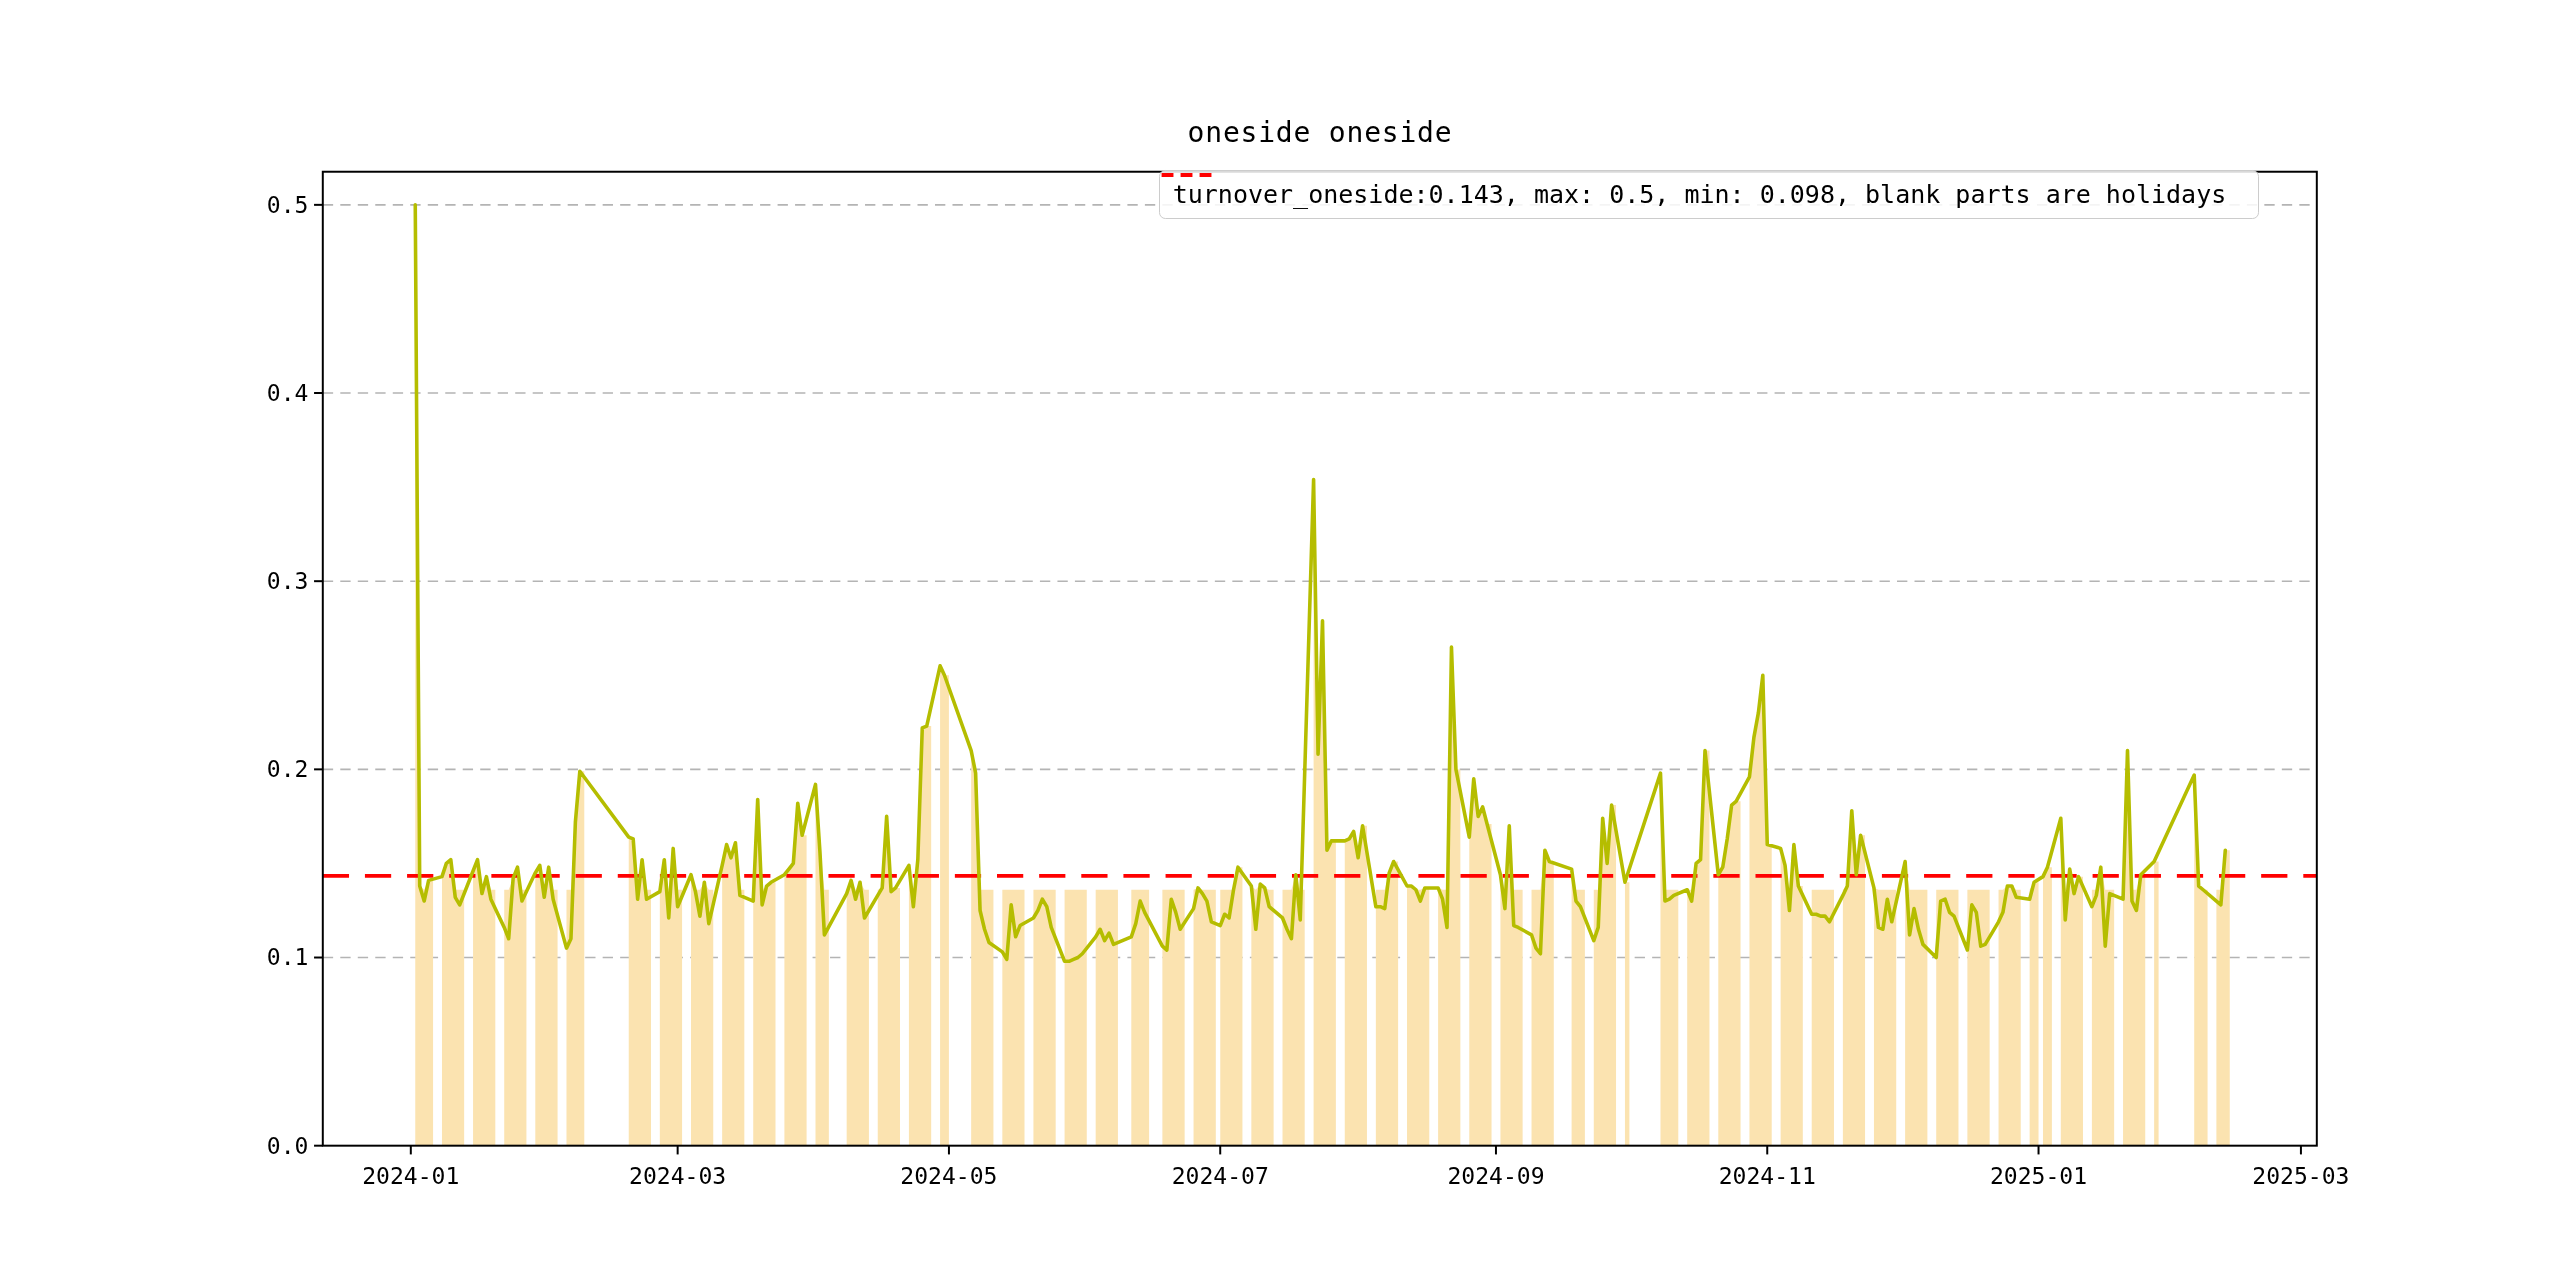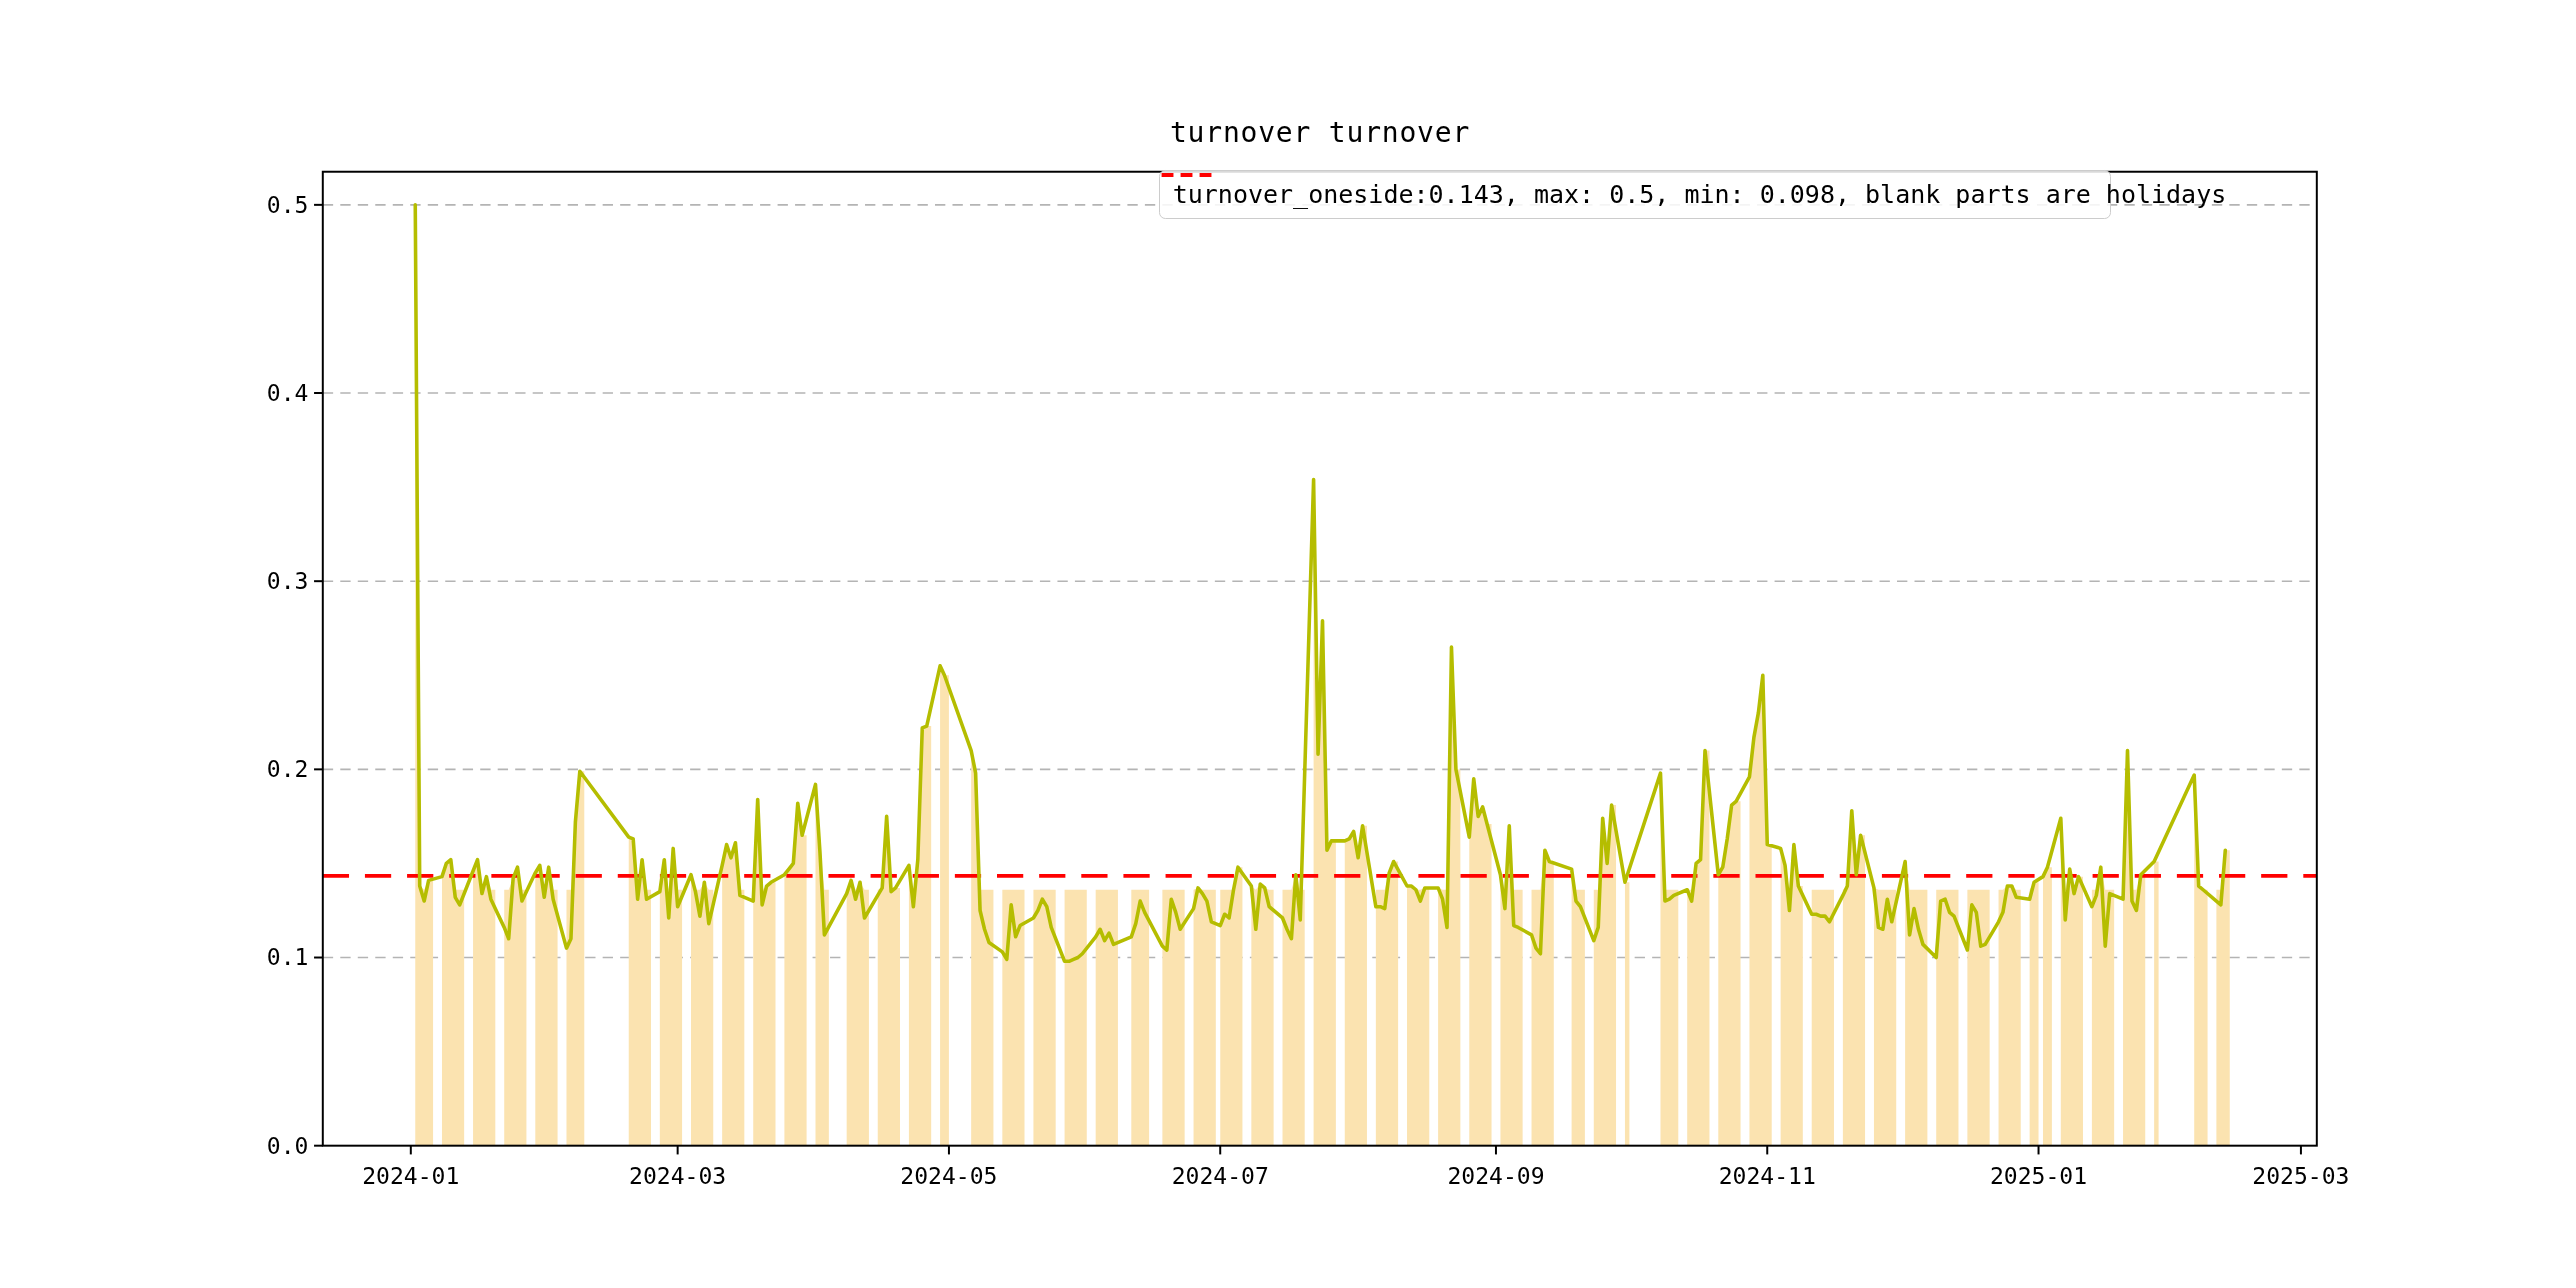--- a/index.html
+++ b/index.html
@@ -1,21 +1,21 @@
 <!DOCTYPE html>
 <html style="font-size:12.7px"><head>
 <meta charset="utf-8">
 <style>
   html,body{margin:0;padding:0;background:#ffffff;}
   .figure{position:relative;width:2576px;height:1288px;background:#ffffff;overflow:hidden;
           font-family:"DejaVu Sans Mono", monospace;}
   svg{position:absolute;left:0;top:0;}
   .chart-title{position:absolute;left:1320px;top:116px;transform:translateX(-50%);
                font-size:28px;color:#000;white-space:nowrap;letter-spacing:0.8px;}
-  .legend{position:absolute;left:1159px;top:170px;width:952px;height:49px;
+  .legend{position:absolute;left:1159px;top:170px;width:1100px;height:49px;
           box-sizing:border-box;border:1.6px solid #cccccc;border-radius:6.4px;
           background:rgba(255,255,255,0.85);display:flex;align-items:center;
           padding-left:12.7px;}
   .legend-marker{flex:0 0 auto;margin-right:14.3px;}
   .legend-text{font-size:25px;color:#000;white-space:nowrap;}
 </style>
 </head>
 <body>
 
 <div class="figure">
@@ -117,21 +117,21 @@
         <line x1="395" x2="406" y1="967.661514683153" y2="967.661514683153" stroke="#000" stroke-width="2.5"></line>
         <text x="388" y="977.661514683153" text-anchor="end" font-size="29px" font-family="DejaVu Sans Mono, monospace" fill="#000">0.2</text>
         <line x1="395" x2="406" y1="730.9922720247295" y2="730.9922720247295" stroke="#000" stroke-width="2.5"></line>
         <text x="388" y="740.9922720247295" text-anchor="end" font-size="29px" font-family="DejaVu Sans Mono, monospace" fill="#000">0.3</text>
         <line x1="395" x2="406" y1="494.32302936630583" y2="494.32302936630583" stroke="#000" stroke-width="2.5"></line>
         <text x="388" y="504.32302936630583" text-anchor="end" font-size="29px" font-family="DejaVu Sans Mono, monospace" fill="#000">0.4</text>
         <line x1="395" x2="406" y1="257.65378670788255" y2="257.65378670788255" stroke="#000" stroke-width="2.5"></line>
         <text x="388" y="267.65378670788255" text-anchor="end" font-size="29px" font-family="DejaVu Sans Mono, monospace" fill="#000">0.5</text>
       </g>
     </svg>
-  <div class="chart-title">turnover turnover</div>
+  <div class="chart-title">oneside oneside</div>
   <div class="legend">
     <svg class="legend-marker" width="57" height="8" viewBox="0 0 72 10">
       <line x1="2" y1="5" x2="70" y2="5" stroke="#ff0000" stroke-width="5" stroke-dasharray="15 9"></line>
     </svg>
     <span class="legend-text">turnover_oneside:0.143, max: 0.5, min: 0.098, blank parts are holidays</span>
   </div>
 </div>
 
 
 </body></html>

